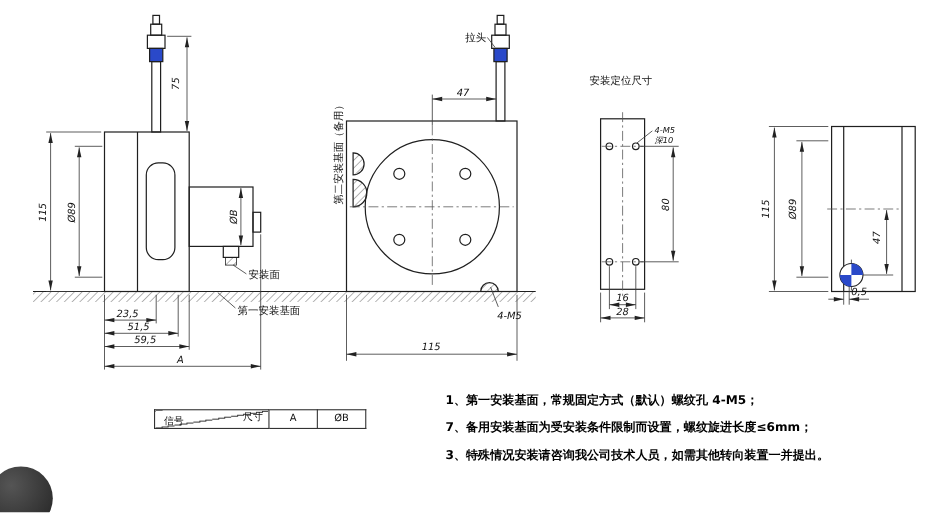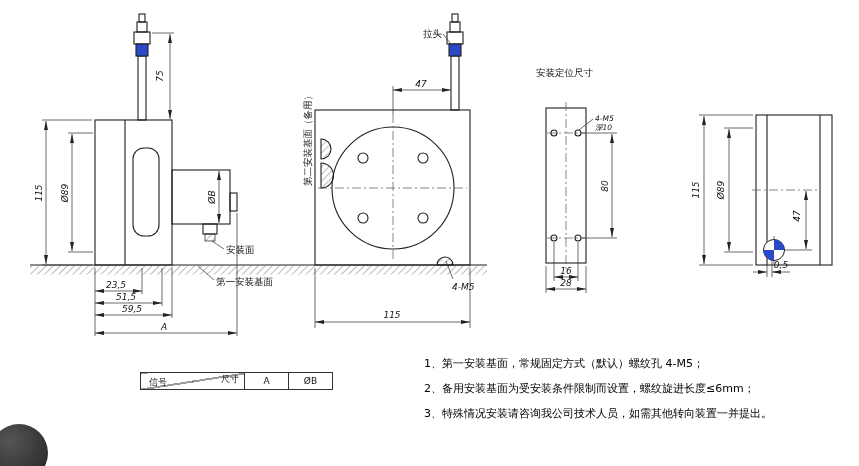--- a/index.html
+++ b/index.html
@@ -17,21 +17,21 @@
   .spec-table td { border:1px solid #333; height:17px; padding:0 4px; vertical-align:middle; }
   .spec-table td.sig { width:104px; text-align:left; }
   .spec-table td.num { width:44px; text-align:center; }
   .spec-table td.diag {
     position:relative; width:104px; padding:0;
     background:linear-gradient(to bottom right, transparent calc(50% - 0.5px), #333 calc(50% - 0.5px), #333 calc(50% + 0.5px), transparent calc(50% + 0.5px));
   }
   .diag-top { position:absolute; right:5px; top:0px; }
   .diag-bottom { position:absolute; left:8px; bottom:0px; }
 
-  .notes { position:absolute; left:424px; top:351px; font-size:11px; color:#000; line-height:25px; white-space:nowrap; }
+  .notes { position:absolute; left:405px; top:351px; font-size:11px; color:#000; line-height:25px; white-space:nowrap;font-weight:bold; }
 
   .corner-blob { position:absolute; left:-10px; bottom:-16px; width:58px; height:58px; border-radius:50%;
     background:radial-gradient(circle at 35% 30%, #555555, #2e2e2e 75%); }
 </style>
 </head>
 <body>
 
 <div class="screen">
 
   <svg width="859" height="350" viewBox="0 0 859 350">
@@ -211,18 +211,18 @@
         <span class="diag-bottom">信号</span>
       </td>
       <td class="num">A</td>
       <td class="num">ØB</td>
     </tr>
   </tbody>
     </table>
 
   <div class="notes">
     <div class="note">1、第一安装基面，常规固定方式（默认）螺纹孔 4-M5；</div>
-    <div class="note">2、备用安装基面为受安装条件限制而设置，螺纹旋进长度≤6mm；</div>
+    <div class="note">7、备用安装基面为受安装条件限制而设置，螺纹旋进长度≤6mm；</div>
     <div class="note">3、特殊情况安装请咨询我公司技术人员，如需其他转向装置一并提出。</div>
   </div>
 
   <div class="corner-blob"></div>
 </div>
 
 </body></html>

